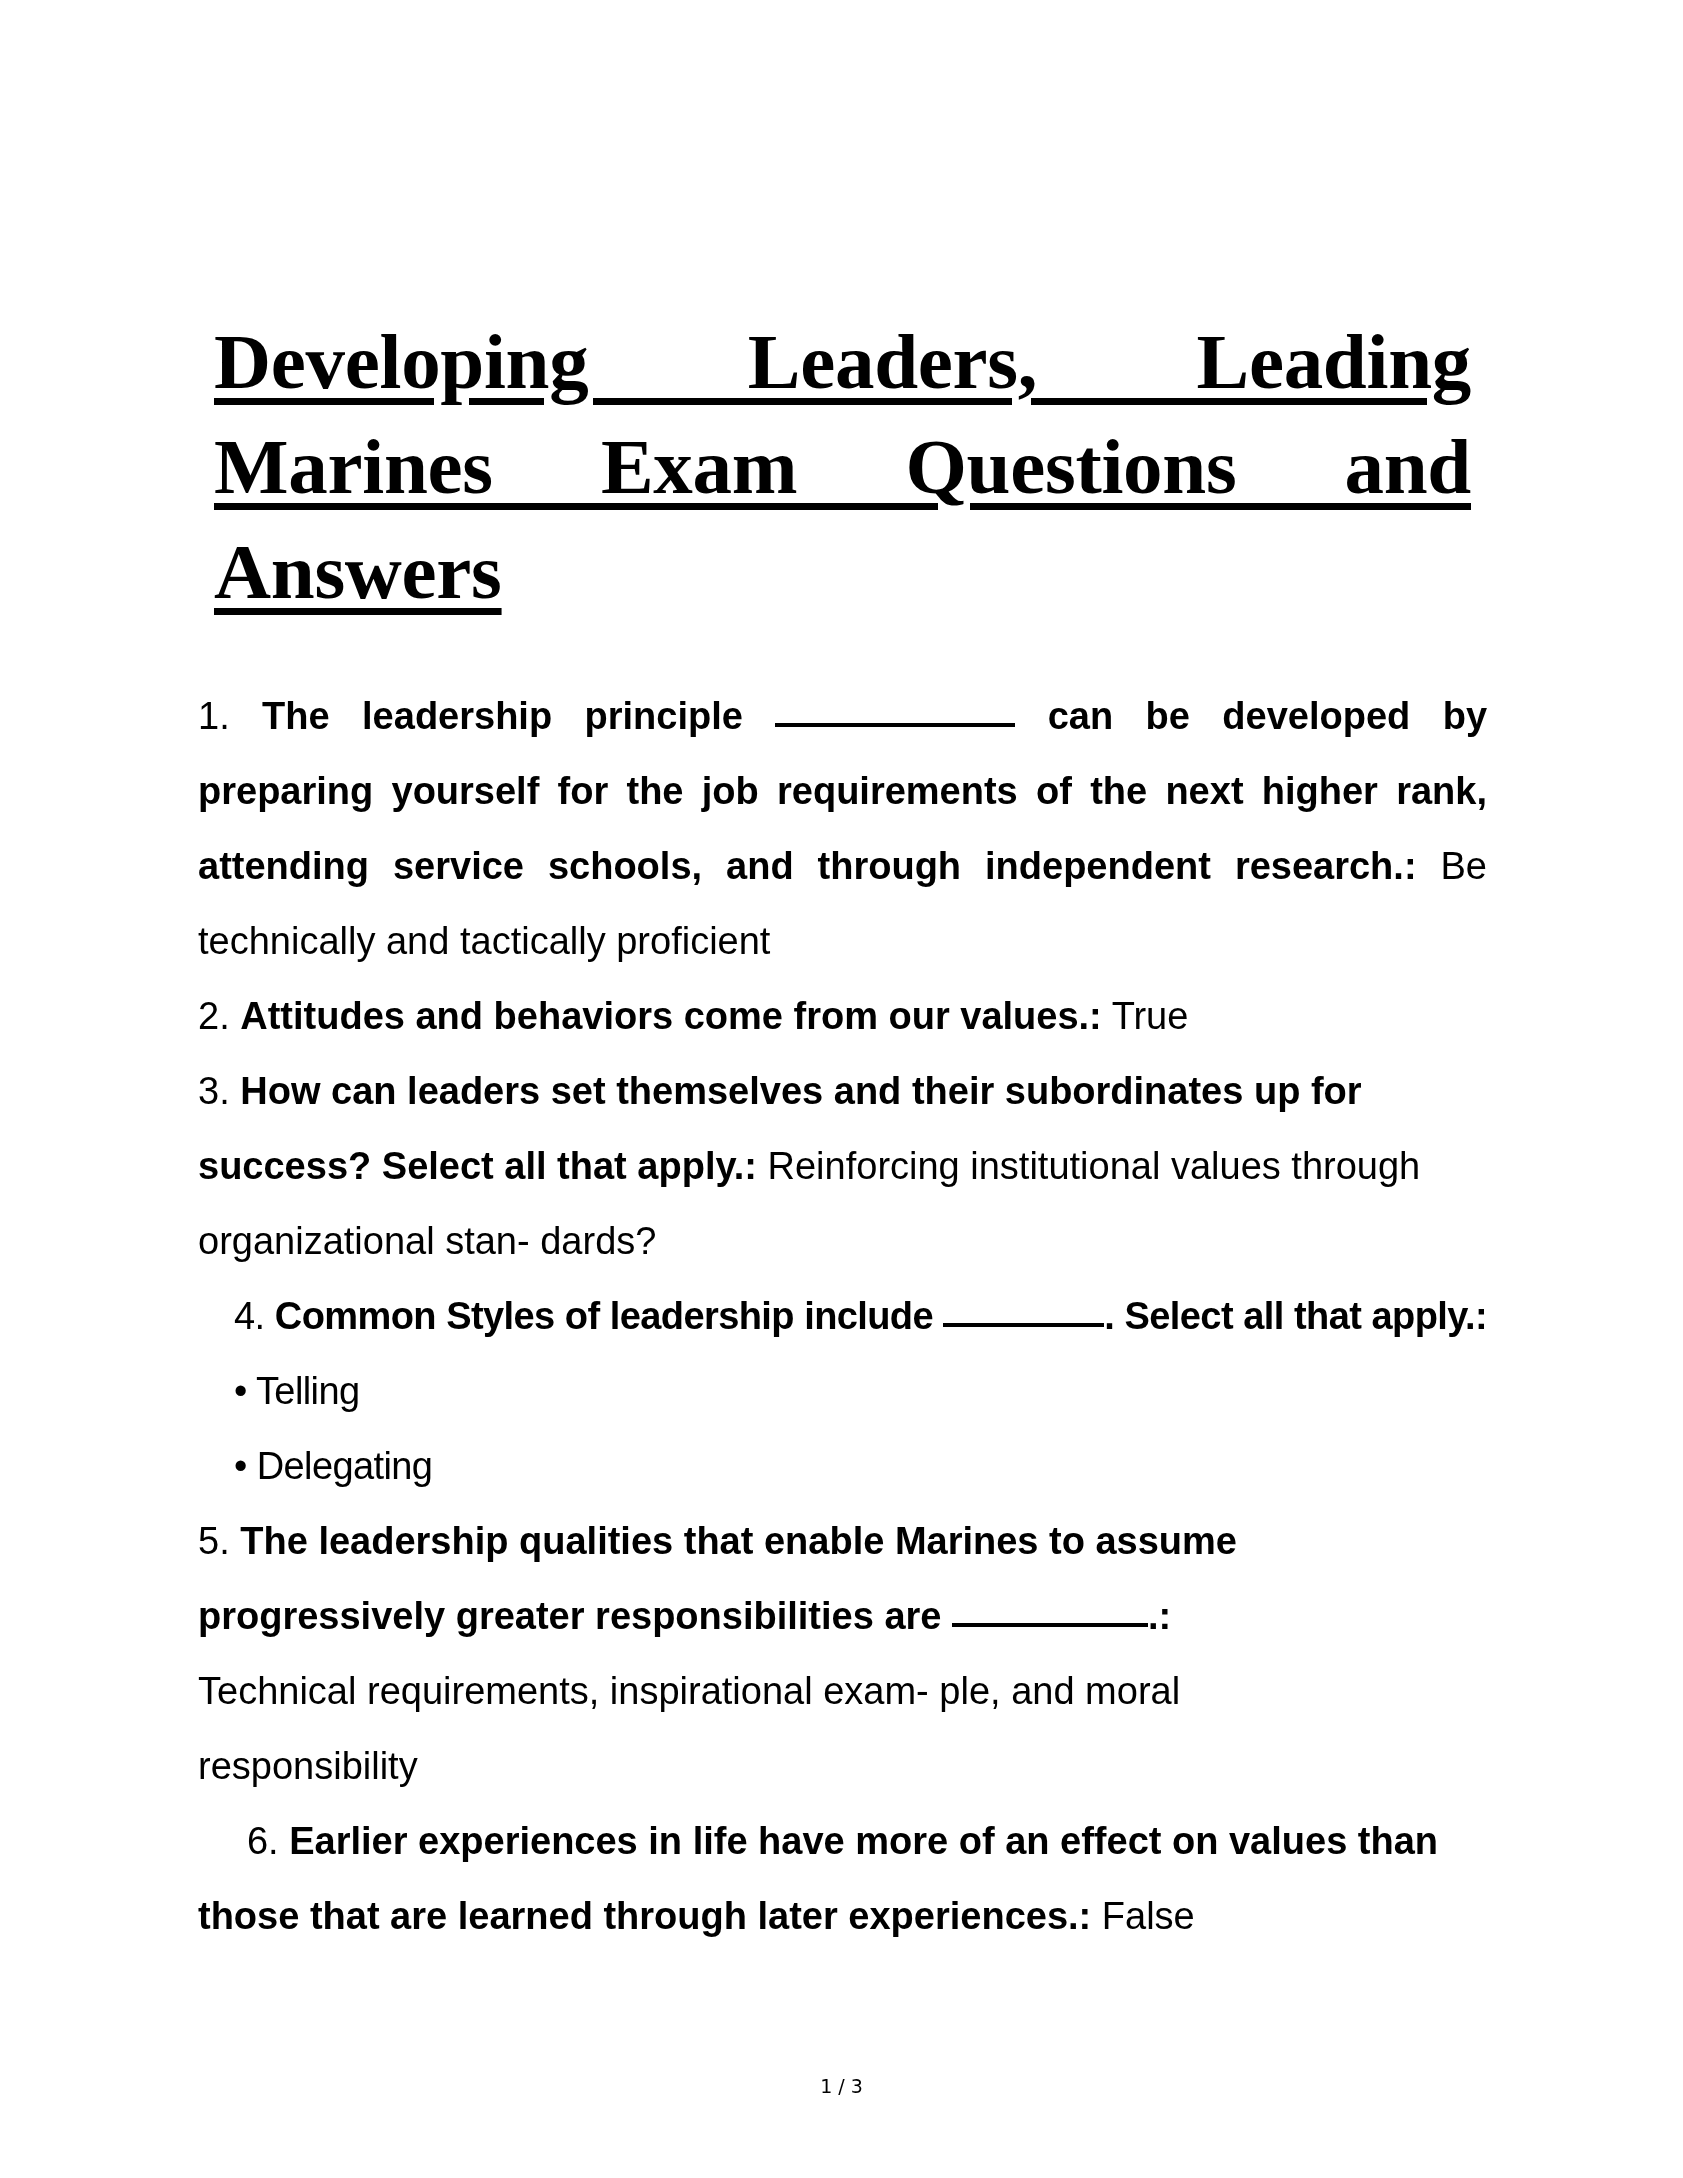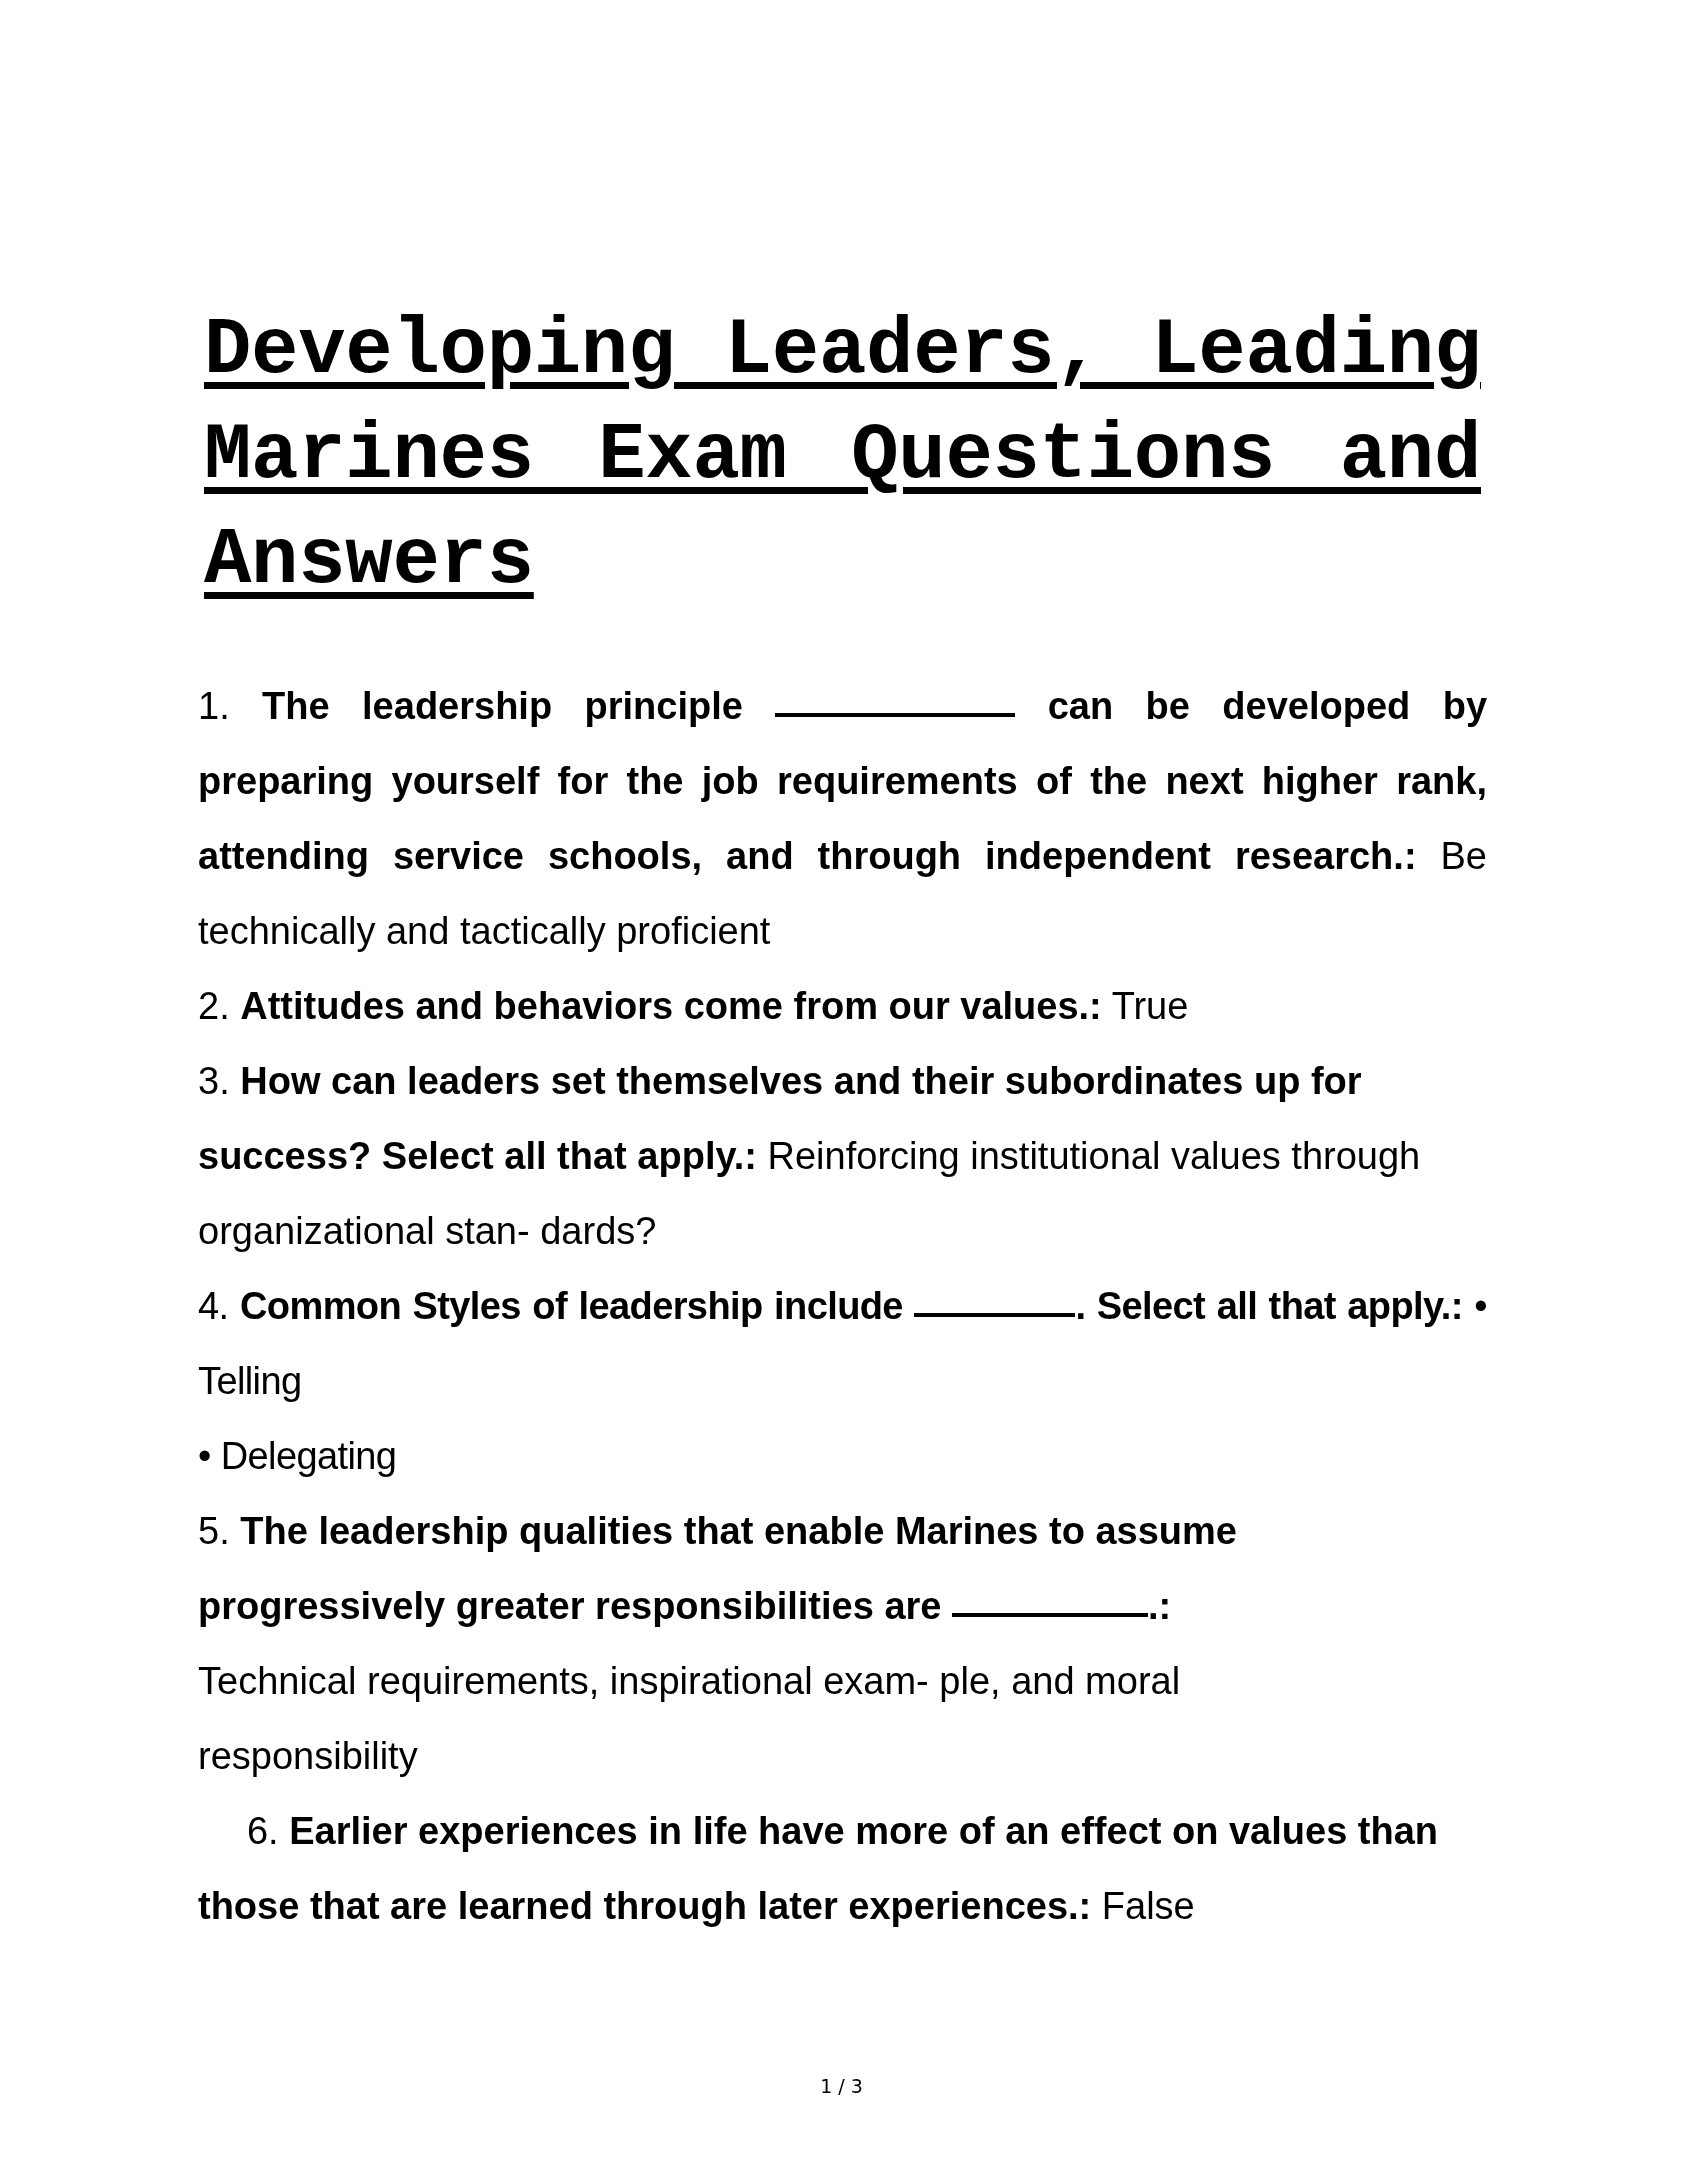--- a/index.html
+++ b/index.html
@@ -15,22 +15,22 @@
       font-family: "Liberation Sans", sans-serif;
       color: #000000;
     }
     .page {
       position: absolute;
       left: 198px;
       top: 293px;
       width: 1289px;
     }
     .title {
-      margin: 6px;
-      font-family: Liberation Mono, monospace;
+      margin: 16px;
+      font-family: Liberation Serif, serif;
       font-weight: bold;
       font-size: 79px;
       line-height: 105px;
       text-align: justify;
       text-align-last: left;
       text-decoration: underline;
       text-decoration-thickness: 7px;
       text-underline-offset: 10px;
       letter-spacing: -0.3px;
     }
@@ -89,21 +89,21 @@
       <span class="q-text">Attitudes and behaviors come from our values.:</span>
       <span class="a-text">True</span>
     </p>
 
     <p class="qa-item" style="text-align:left;">
       <span class="q-num">3.</span>
       <span class="q-text">How can leaders set themselves and their subordinates up for success? Select all that apply.:</span>
       <span class="a-text">Reinforcing institutional values through organizational stan- dards?</span>
     </p>
 
-    <p class="qa-item" style="letter-spacing:-0.6px;">
+    <p class="qa-item" style="letter-spacing:-0.6px;margin-left:36px;">
       <span class="q-num">4.</span>
       <span class="q-text"><span>Common Styles of leadership include</span> <span class="blank blank-4"></span><span>. Select all that apply.:</span></span>
       <span class="a-text">• Telling</span>
       <span class="a-text answer-line">• Delegating</span>
     </p>
 
     <p class="qa-item" style="text-align:left;">
       <span class="q-num">5.</span>
       <span class="q-text"><span>The leadership qualities that enable Marines to assume progressively greater responsibilities are</span> <span class="blank blank-5"></span><span>.:</span></span>
       <span class="a-text answer-line" style="width:1119px;">Technical requirements, inspirational exam- ple, and moral responsibility</span>

